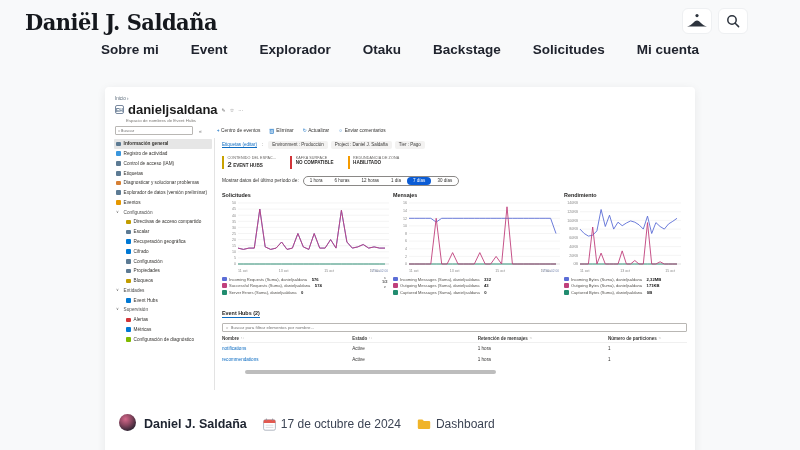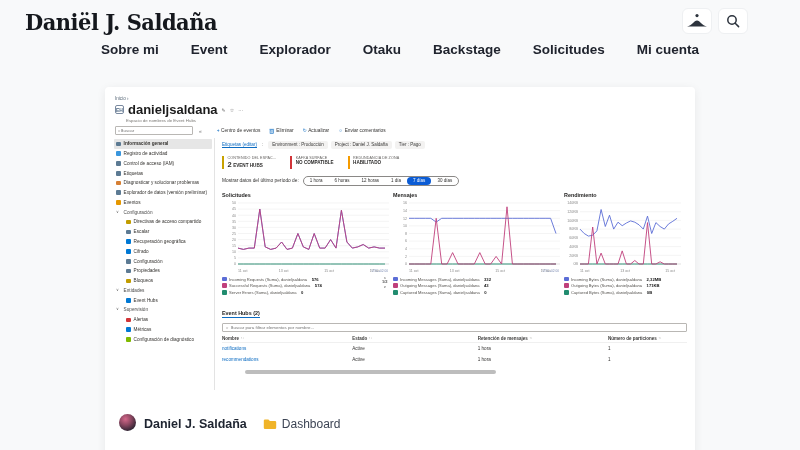--- a/index.html
+++ b/index.html
@@ -502,20 +502,31 @@
             <div class="eh-scrollbar"></div>
           </div>
         </div>
       </div>
     </div>
 
     <div class="post-meta">
       <span class="avatar"></span>
       <span class="meta-author">Daniel J. Saldaña</span>
       <span class="meta-item">
+        <svg width="13" height="13" viewBox="0 0 13 13">
+          <rect x="0.6" y="1.8" width="11.8" height="10.4" rx="1.5" fill="#fff" stroke="#aab1bb" stroke-width="0.9"></rect>
+          <path d="M0.6,3.3 a1.5,1.5 0 0 1 1.5,-1.5 h8.8 a1.5,1.5 0 0 1 1.5,1.5 v1.7 h-11.8 z" fill="#e25950"></path>
+          <line x1="3.4" y1="0.6" x2="3.4" y2="2.6" stroke="#8a8f98" stroke-width="0.9"></line>
+          <line x1="9.6" y1="0.6" x2="9.6" y2="2.6" stroke="#8a8f98" stroke-width="0.9"></line>
+          <line x1="2.6" y1="7.2" x2="10.4" y2="7.2" stroke="#d3d7dc" stroke-width="0.8"></line>
+          <line x1="2.6" y1="9.4" x2="10.4" y2="9.4" stroke="#d3d7dc" stroke-width="0.8"></line>
+        </svg>
+        <span class="meta-text">17 de octubre de 2024</span>
+      </span>
+      <span class="meta-item">
         <svg width="14" height="12" viewBox="0 0 14 12">
           <path d="M0.8,2.6 a1.2,1.2 0 0 1 1.2,-1.2 h3.4 l1.5,1.5 h5.1 a1.2,1.2 0 0 1 1.2,1.2 v5.6 a1.2,1.2 0 0 1 -1.2,1.2 h-10 a1.2,1.2 0 0 1 -1.2,-1.2 z" fill="#f0b429"></path>
         </svg>
         <span class="meta-text">Dashboard</span>
       </span>
     </div>
   </article>
 </main>
 
 </body></html>

